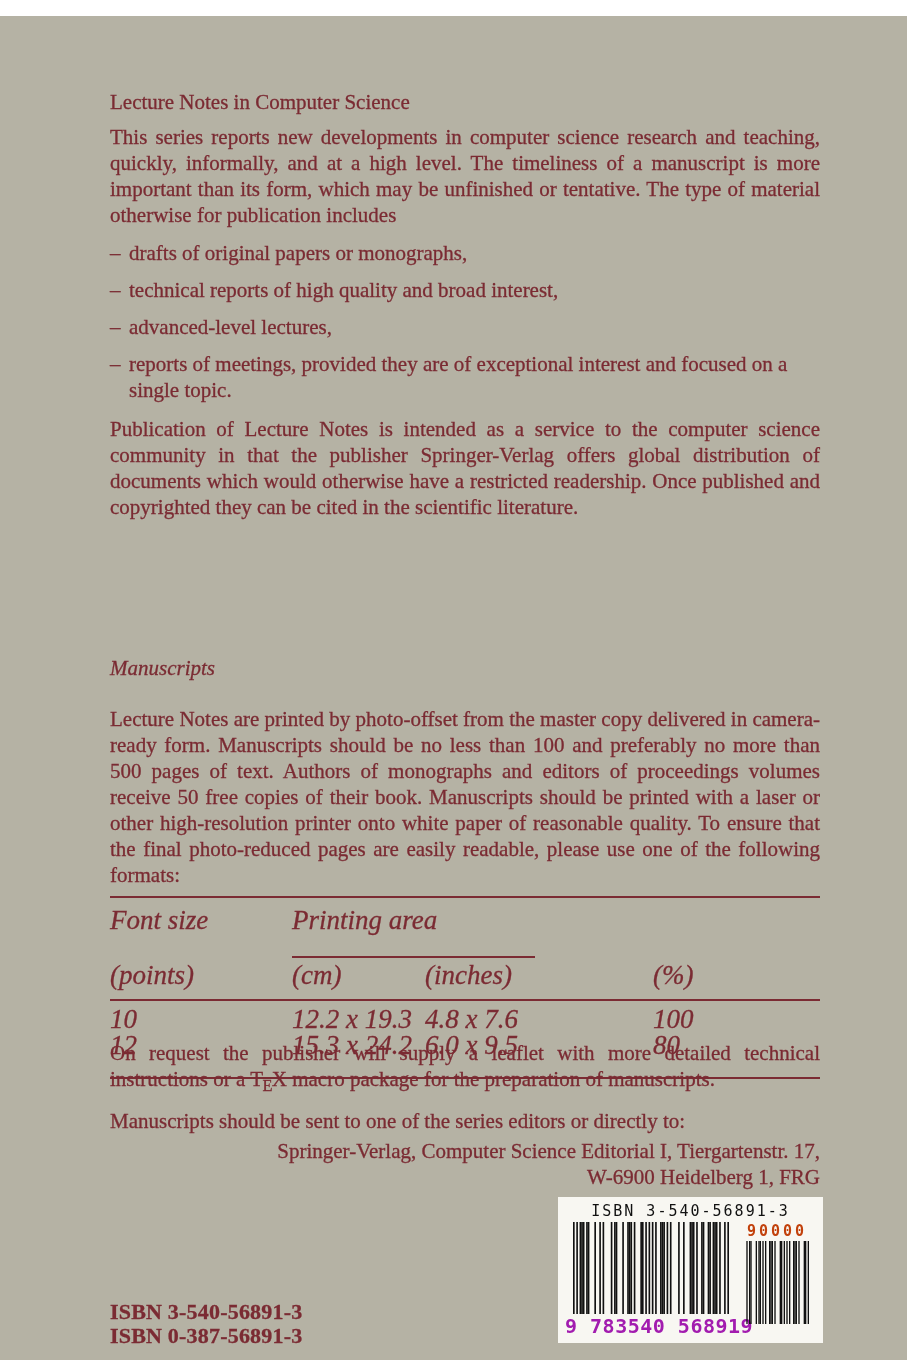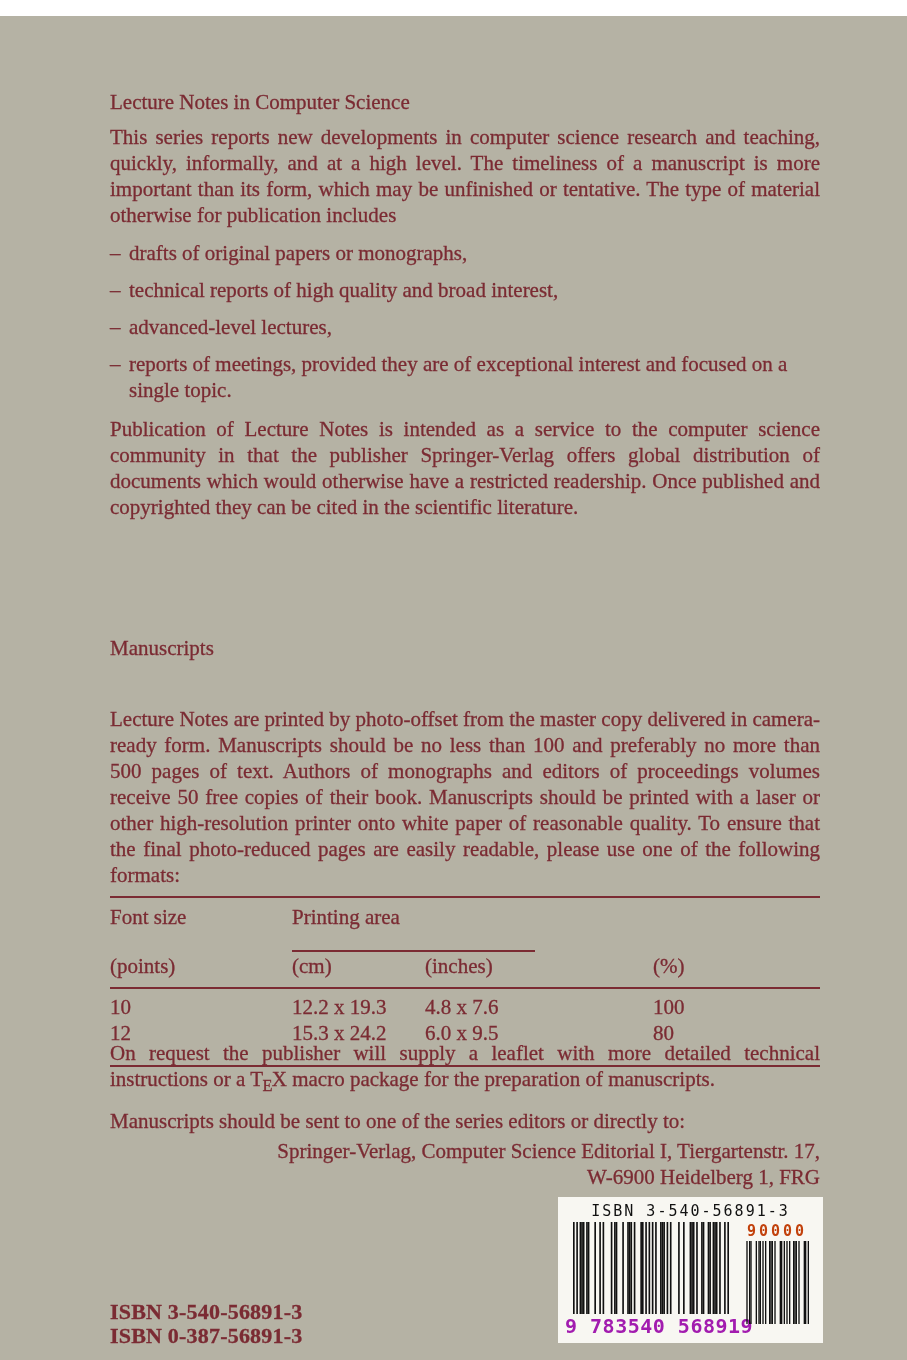--- a/index.html
+++ b/index.html
@@ -21,21 +21,21 @@
   .heading {
     font-size:21px; line-height:26px;
     font-weight:normal; margin:0;
   }
   
   .dash-list { display:block; }
   .dash-item { display:flex; margin-bottom:11px; font-size:21px; line-height:26px; }
   .dash-item .dash { width:19px; flex:0 0 19px; }
   .dash-item .itext { flex:1; text-align:left; }
   
-  .fmt-table { font-size:21px; }
+  .fmt-table { font-size:27px;font-style:italic; }
   .rule { border-top:2px solid #7b2b33; height:0; }
   .grid4 { display:grid; grid-template-columns:182px 133px 228px 167px; }
   .thead-row1 { margin-top:7px; }
   .thead-row1 .span23 { grid-column:2 / span 2; }
   .group-label { display:inline-block; width:243px; border-bottom:2px solid #7b2b33; padding-bottom:20px; }
   .thead-row2 { margin-top:2px; margin-bottom:8px; }
   .tbody { padding:5px 0 19px 0; }
   .tbody .grid4 { line-height:26px; }
   
   .barcode-box {
@@ -91,21 +91,21 @@
       <span class="itext">advanced-level lectures,</span>
     </div>
     <div class="dash-item">
       <span class="dash">–</span>
       <span class="itext">reports of meetings, provided they are of exceptional interest and focused on a single topic.</span>
     </div>
   </div>
 
   <p class="abs para ink" style="top:400px;">Publication of Lecture Notes is intended as a service to the computer science community in that the publisher Springer-Verlag offers global distribution of documents which would otherwise have a restricted readership. Once published and copyrighted they can be cited in the scientific literature.</p>
 
-  <h2 class="abs heading ink" style="top:619px;">Manuscripts</h2>
+  <h2 class="abs heading ink" style="top:639px;font-style:italic;">Manuscripts</h2>
 
   <p class="abs para ink" style="top:690px;">Lecture Notes are printed by photo-offset from the master copy delivered in camera-ready form. Manuscripts should be no less than 100 and preferably no more than 500 pages of text. Authors of monographs and editors of proceedings volumes receive 50 free copies of their book. Manuscripts should be printed with a laser or other high-resolution printer onto white paper of reasonable quality. To ensure that the final photo-reduced pages are easily readable, please use one of the following formats:</p>
 
   <div class="abs fmt-table ink" style="top:880px;">
     <div class="rule"></div>
     <div class="grid4 thead-row1">
       <span>Font size</span>
       <span class="span23"><span class="group-label">Printing area</span></span>
     </div>
     <div class="grid4 thead-row2">

